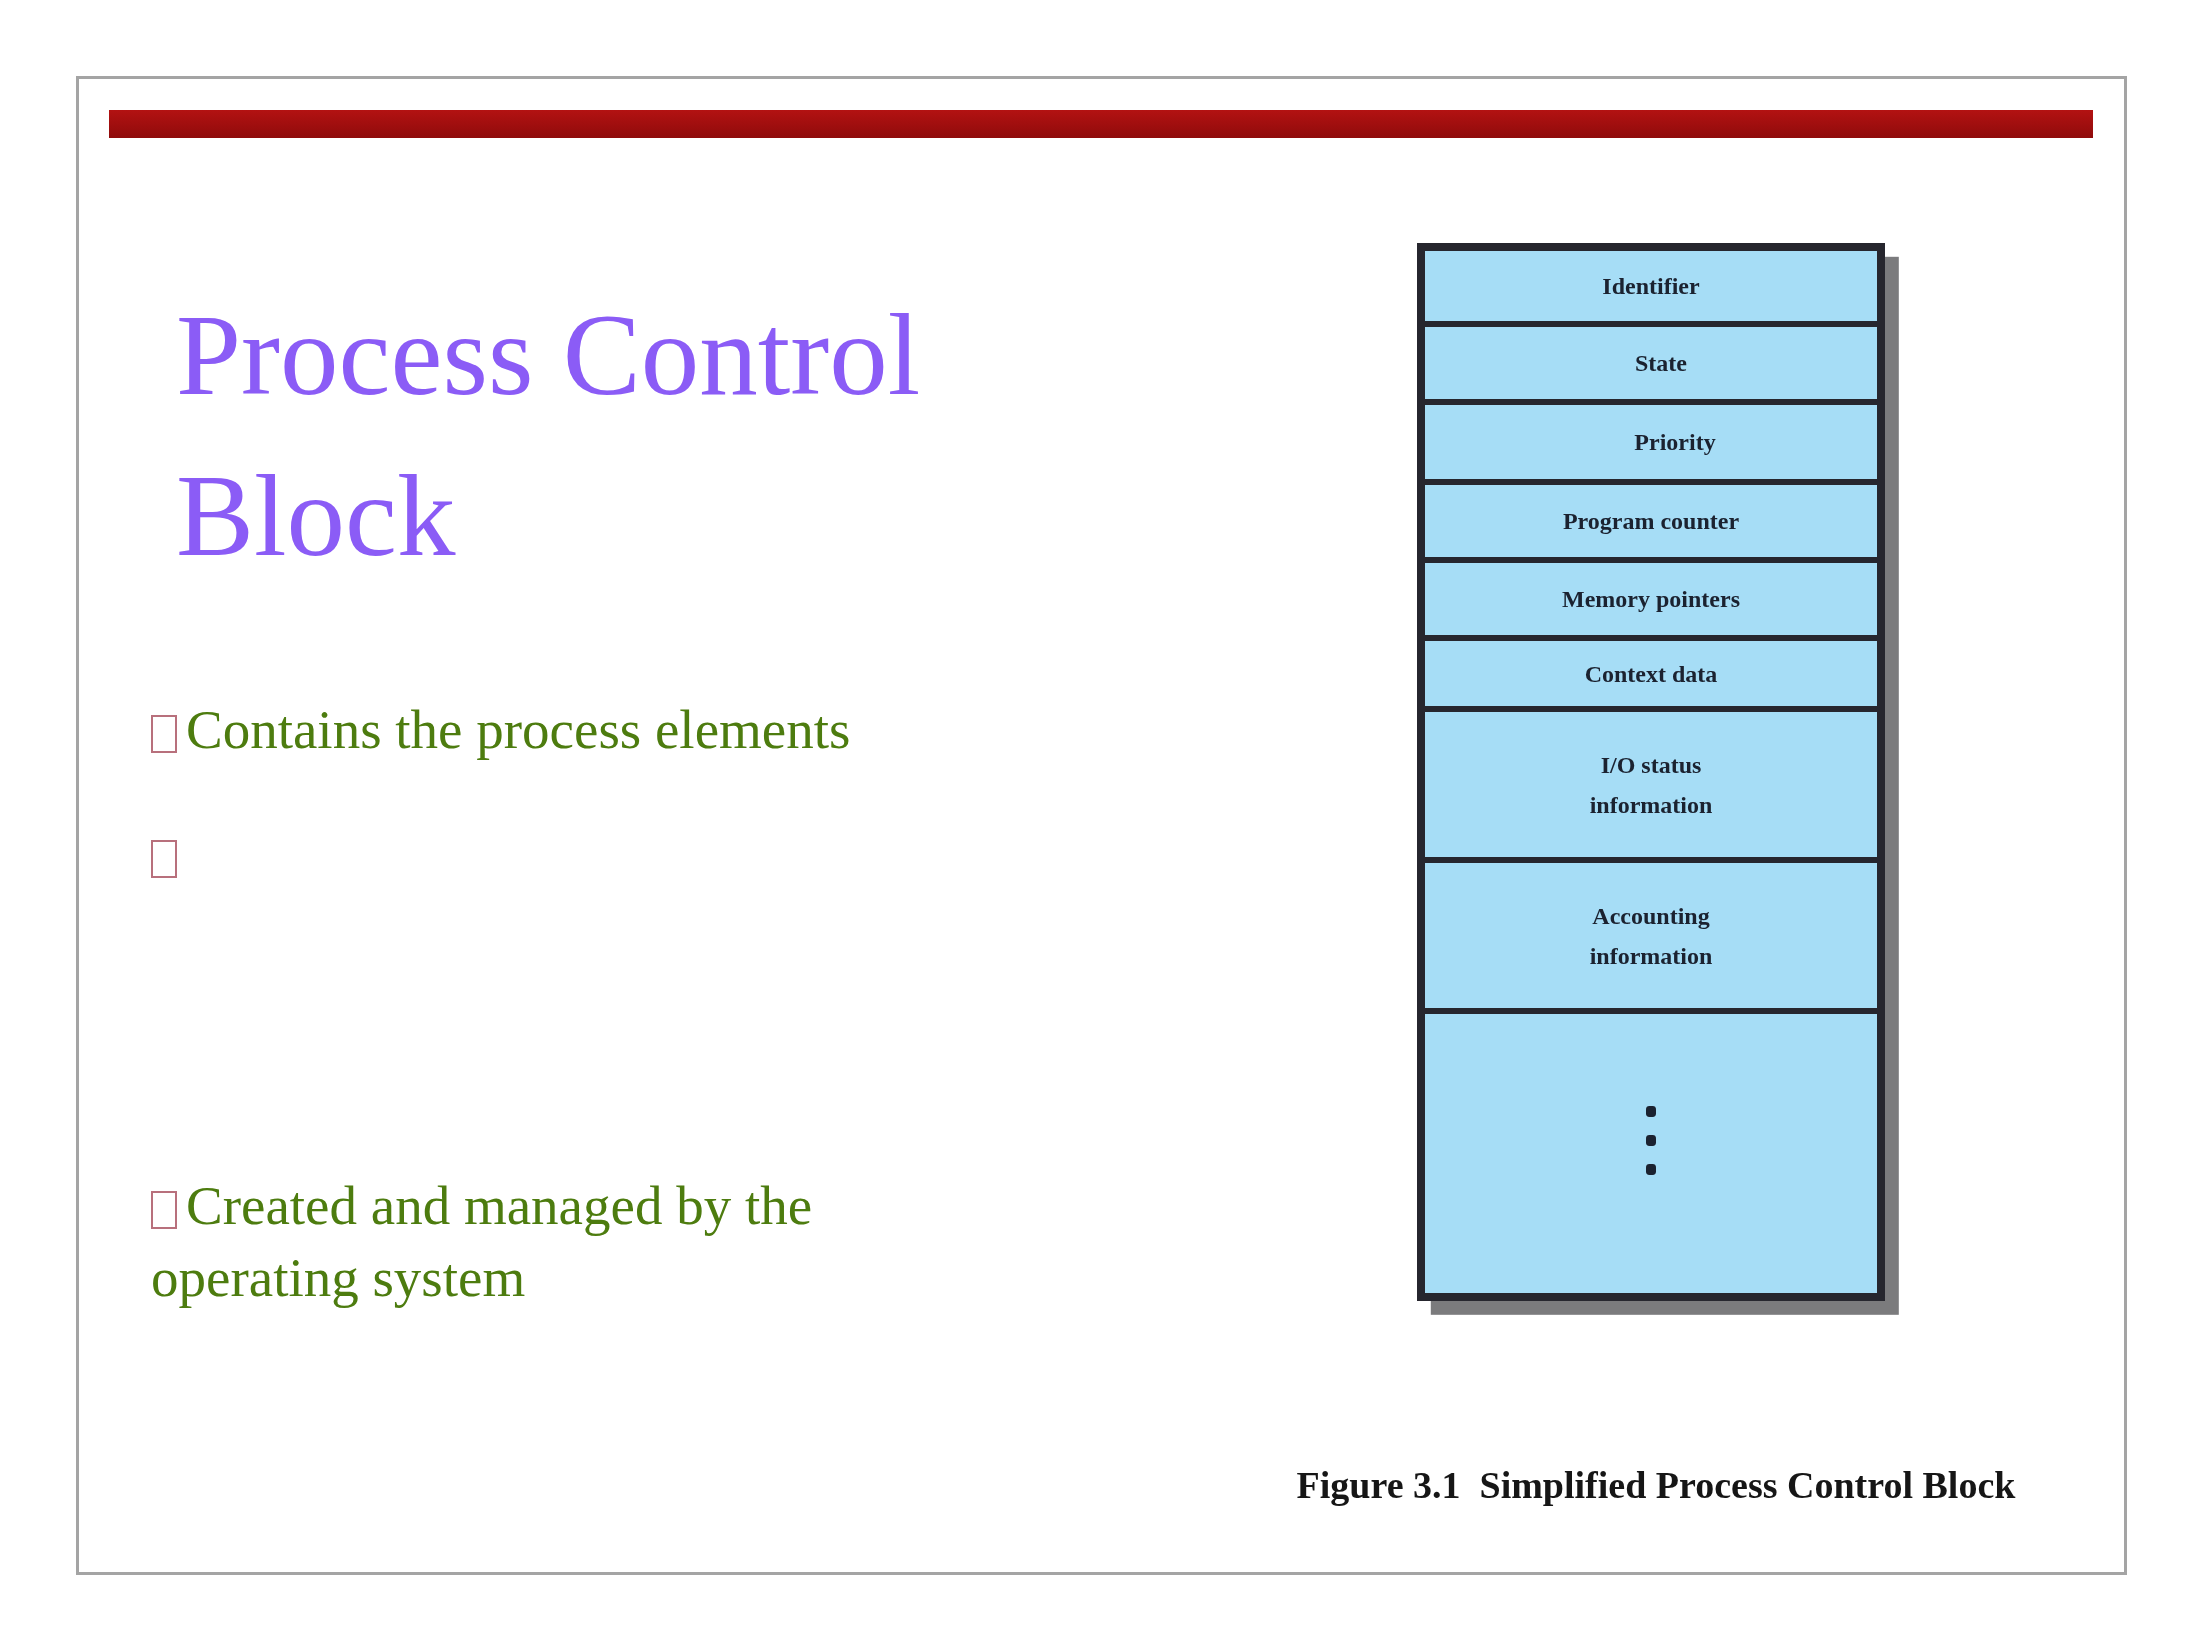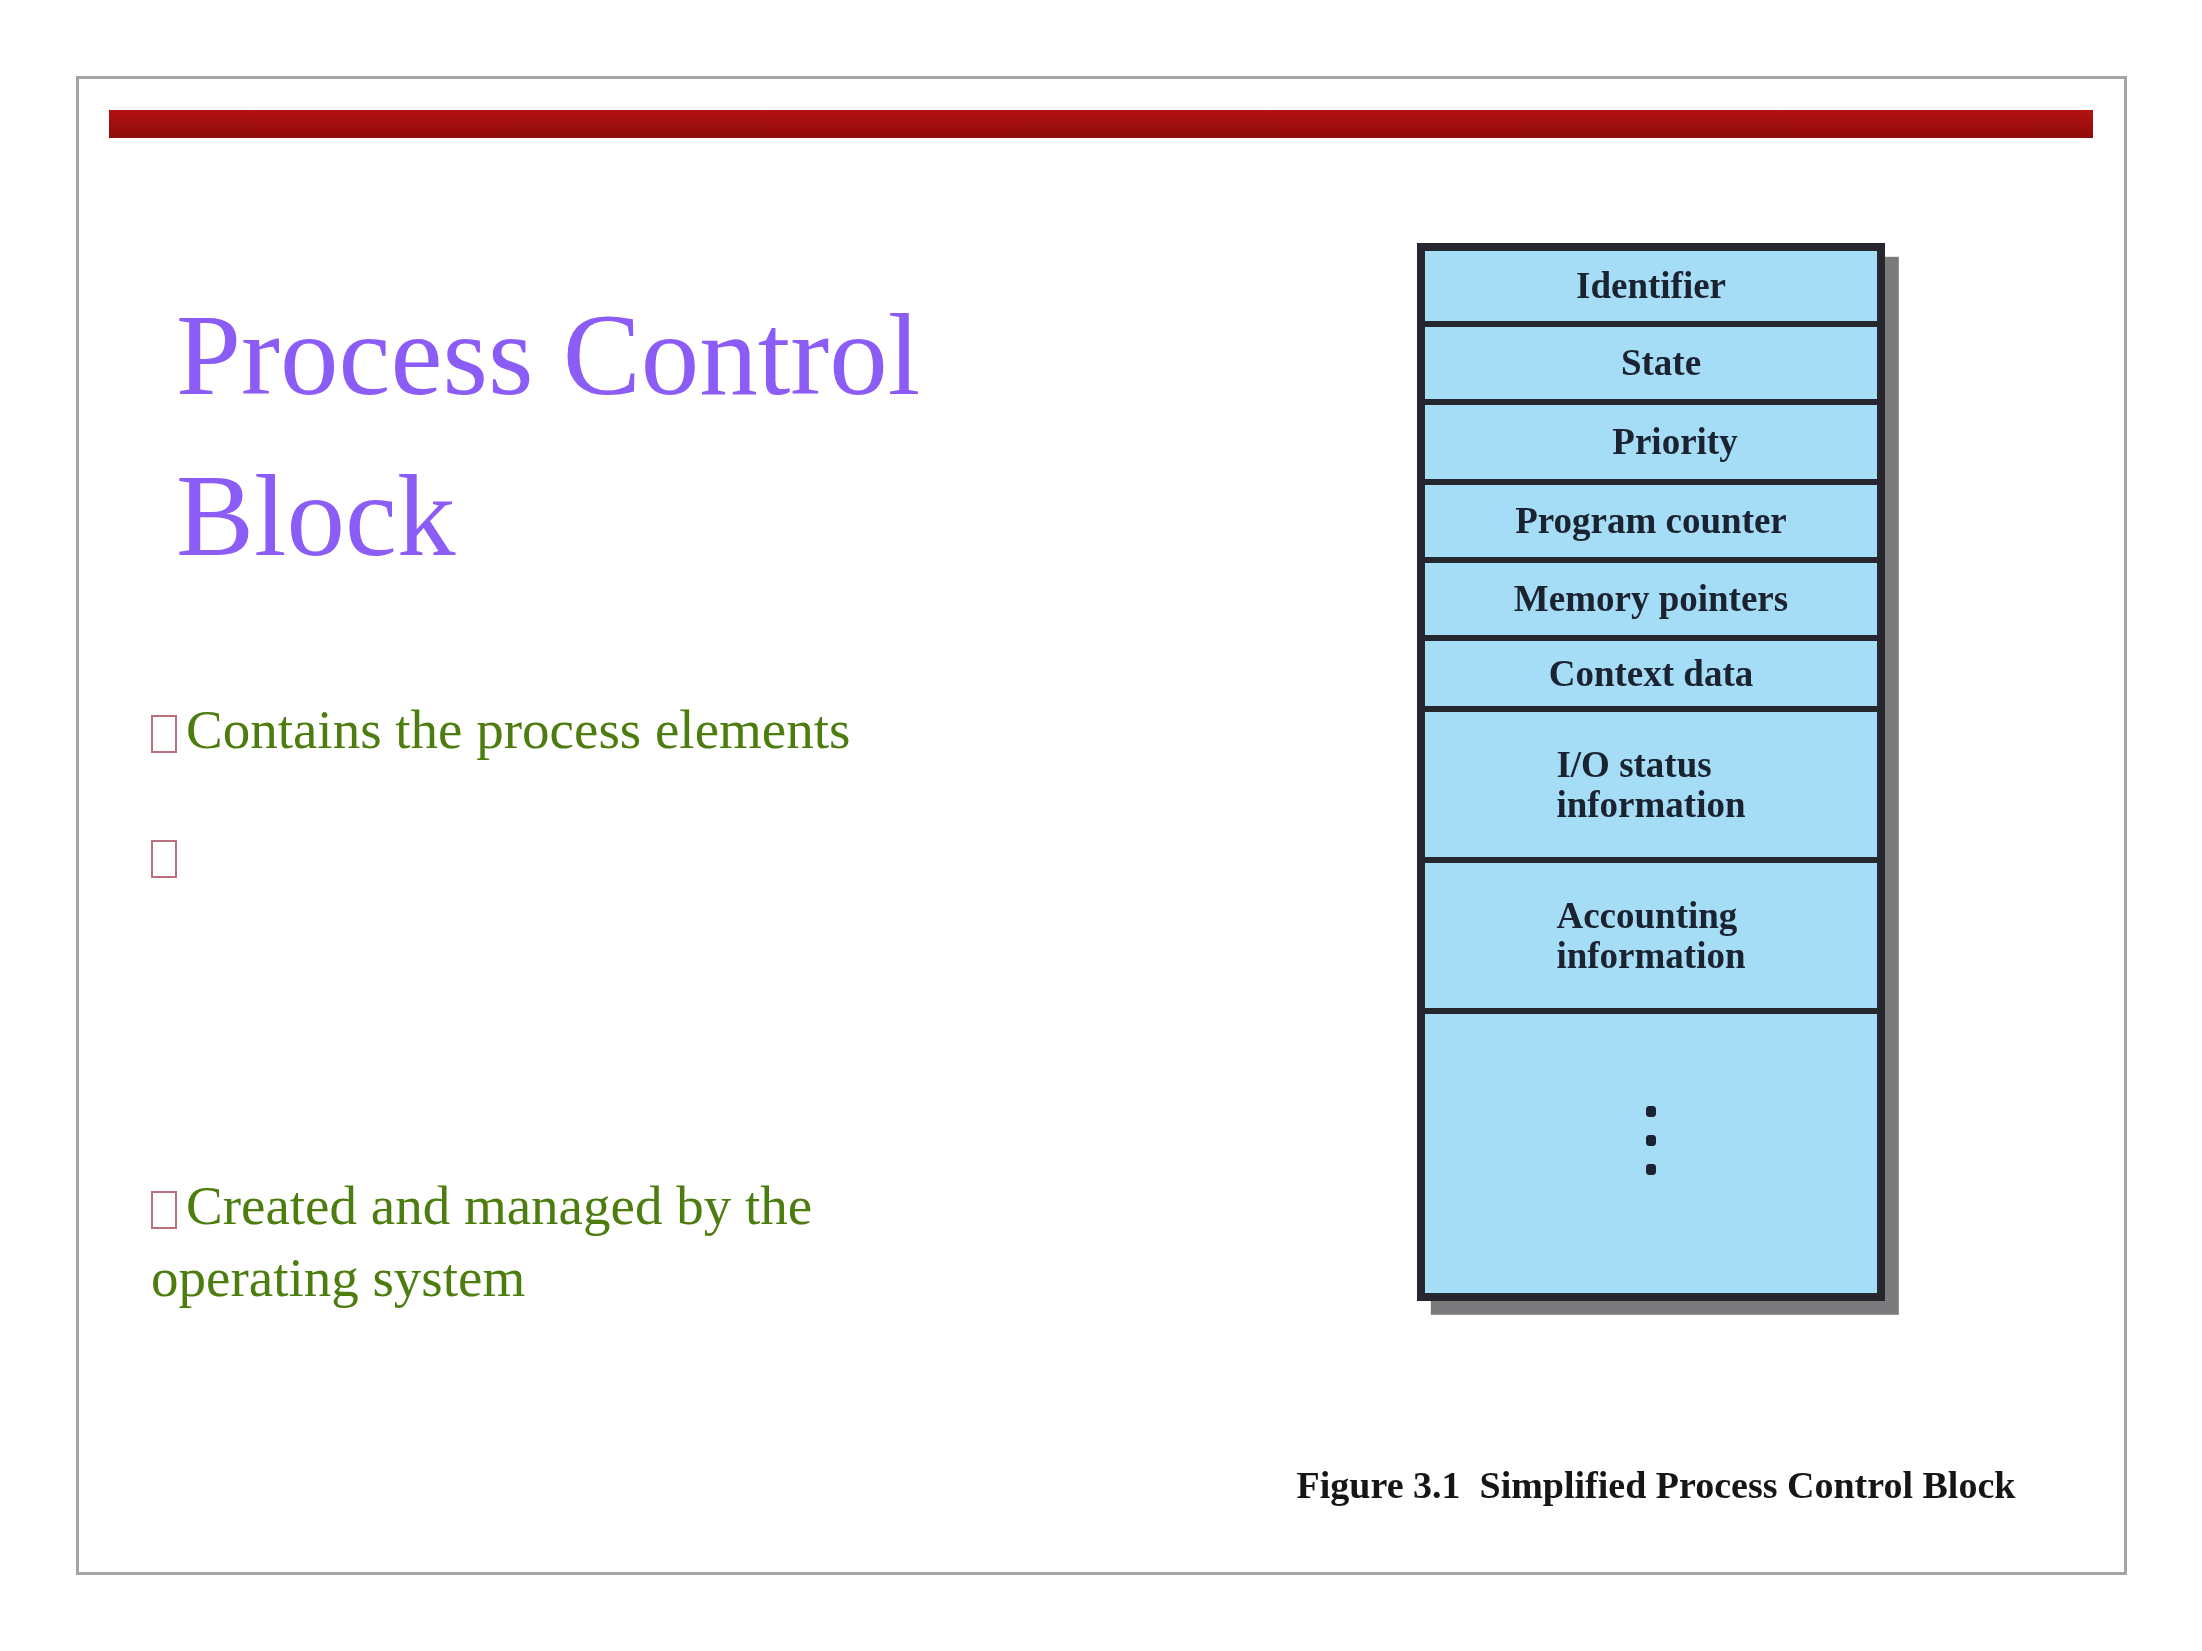--- a/index.html
+++ b/index.html
@@ -35,21 +35,21 @@
   }
   .bullet-text { white-space:pre-line; }
 
   .pcb {
     position:absolute; left:1417px; top:243px; width:452px;
     background:#a6ddf6; border:8.6px solid #26262e;
     box-shadow:13.8px 13.8px 0 #7b7b7d;
   }
   .cell {
     display:flex; align-items:center; justify-content:center;
-    text-align:left; font-weight:bold; font-size:37px; line-height:40px;
+    text-align:center; font-weight:bold; font-size:24px; line-height:40px;
     color:#1b2230; border-bottom:6.9px solid #26262e; white-space:pre-line;
   }
   .cell:last-child { border-bottom:none; }
   .c1 { height:70px; }  .c2 { height:72px;padding-left:20px; }  .c3 { height:74px;padding-left:48px; }
   .c4 { height:72px; }  .c5 { height:72px; }  .c6 { height:65px; }
   .c7 { height:145px; } .c8 { height:145px; } .c9 { height:279px; }
   .dots {
     display:flex; flex-direction:column; align-items:center; gap:18px;
     transform:translateY(-13px);
   }

